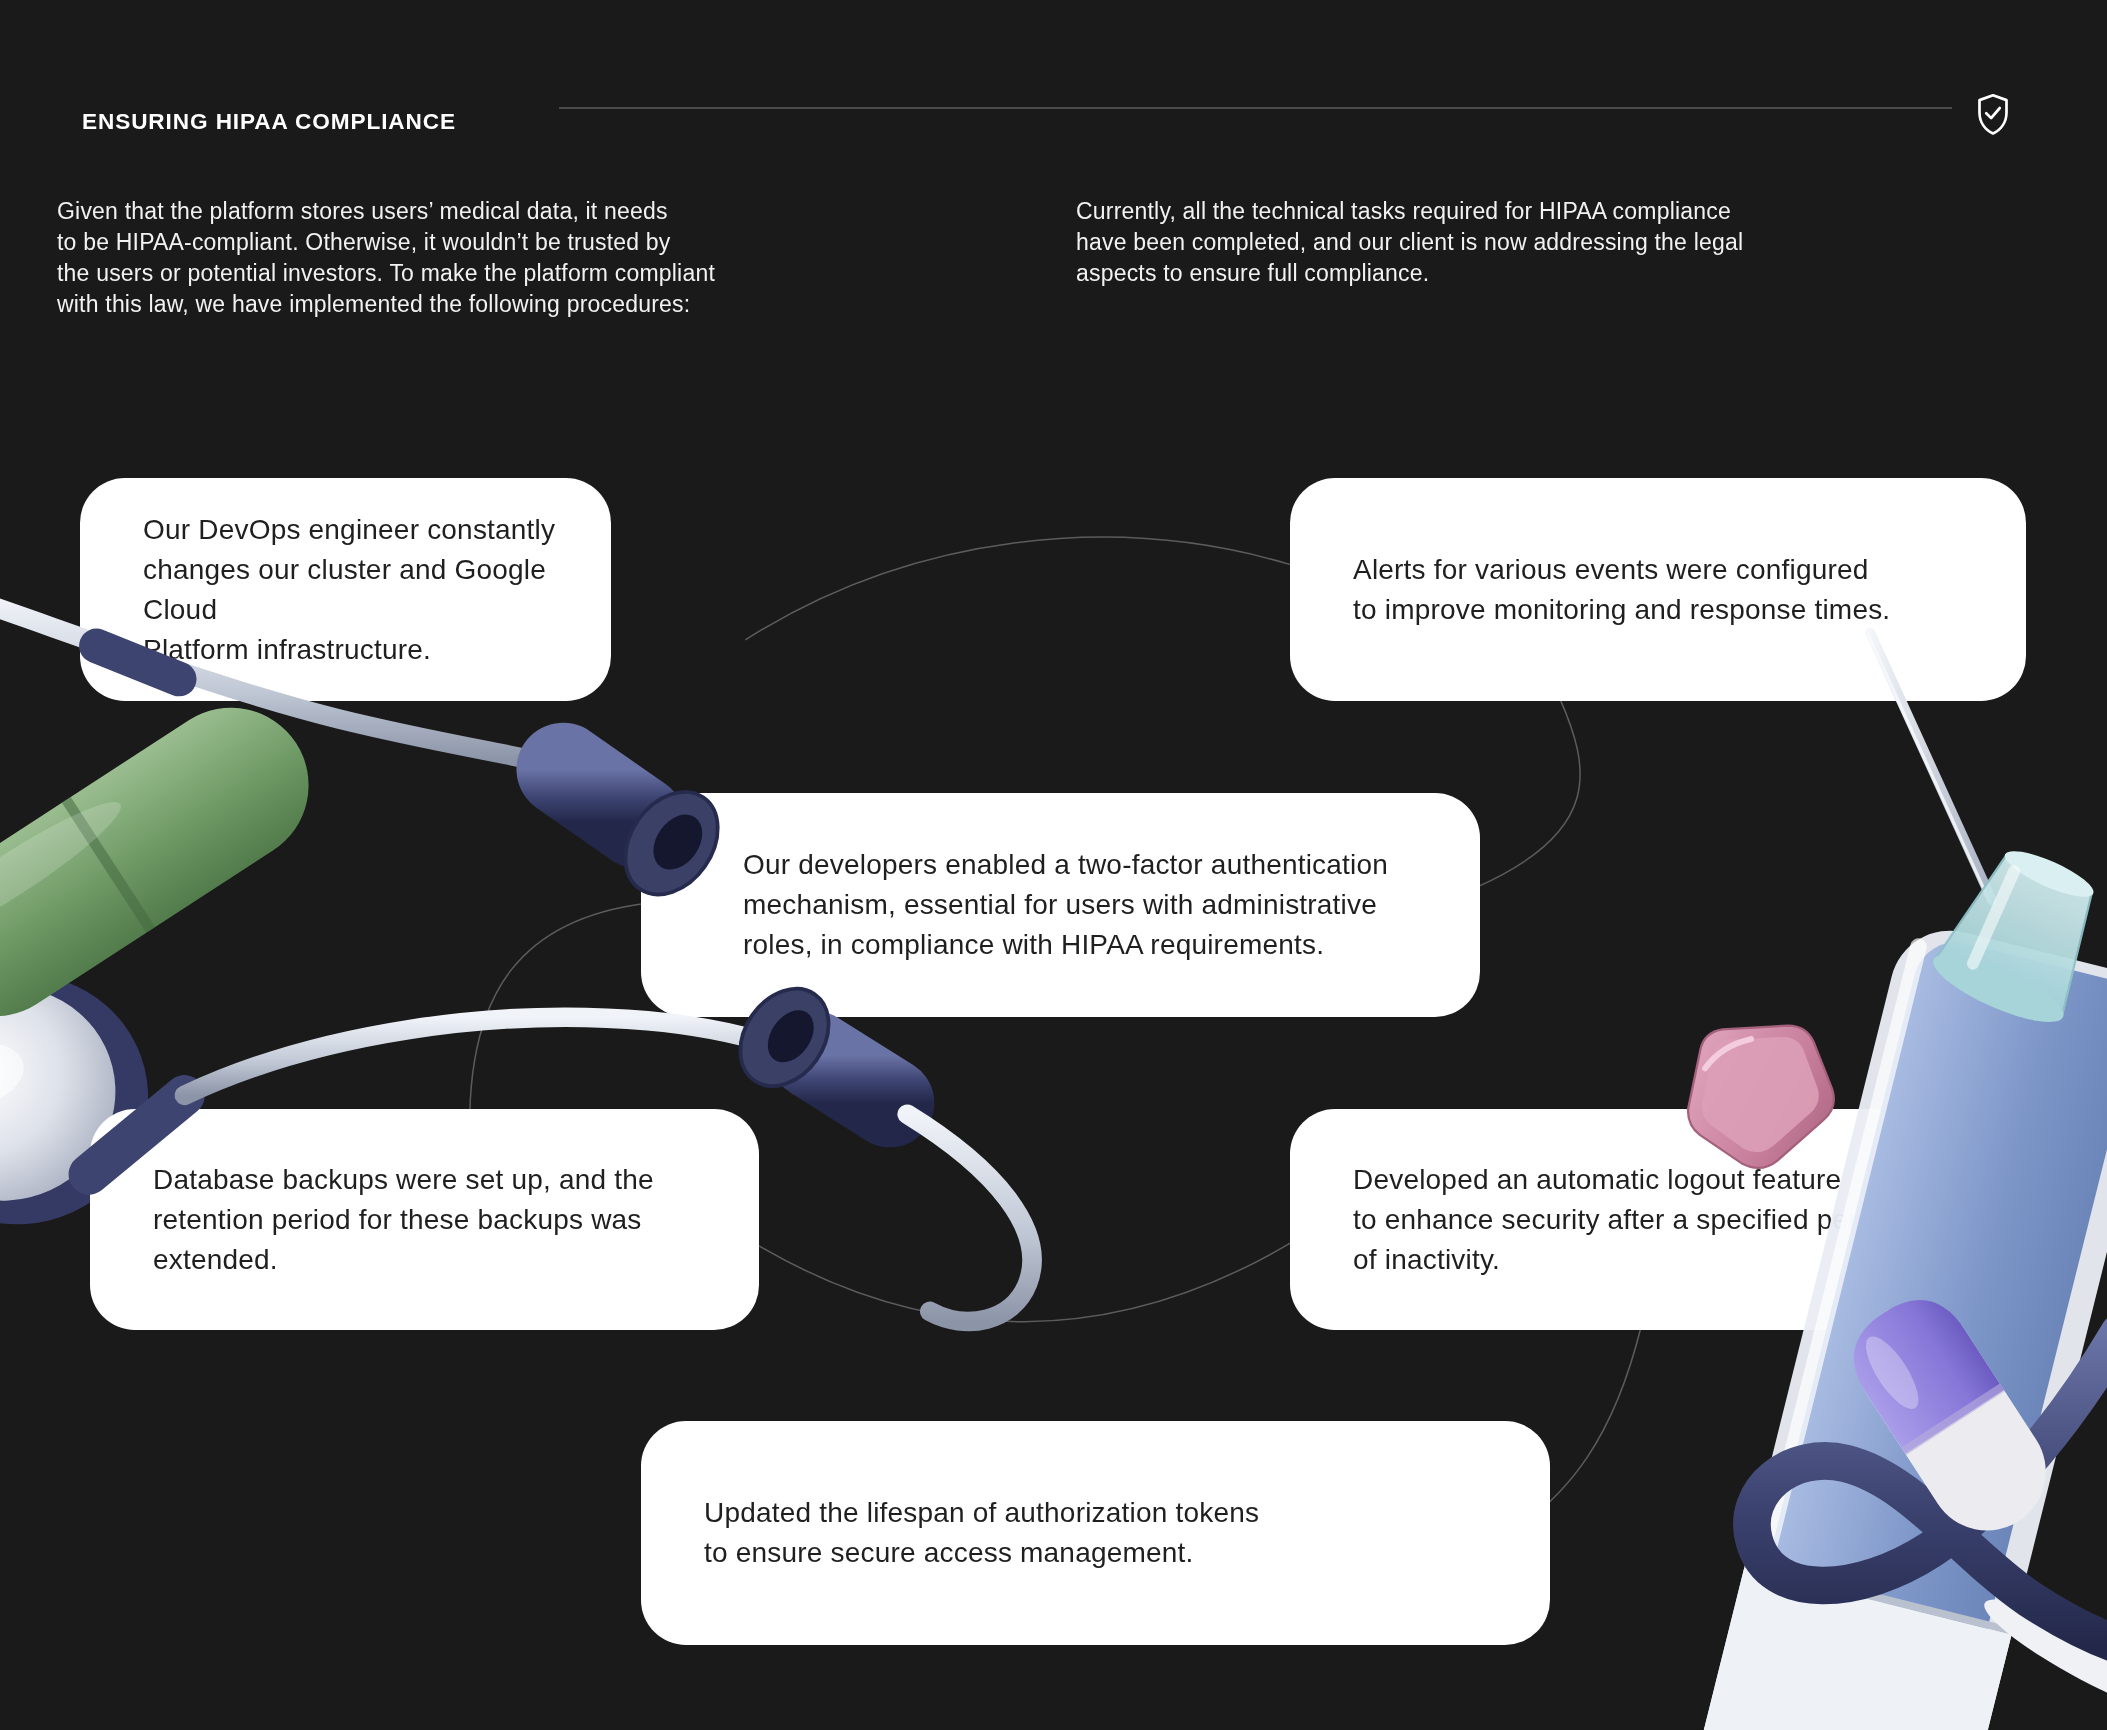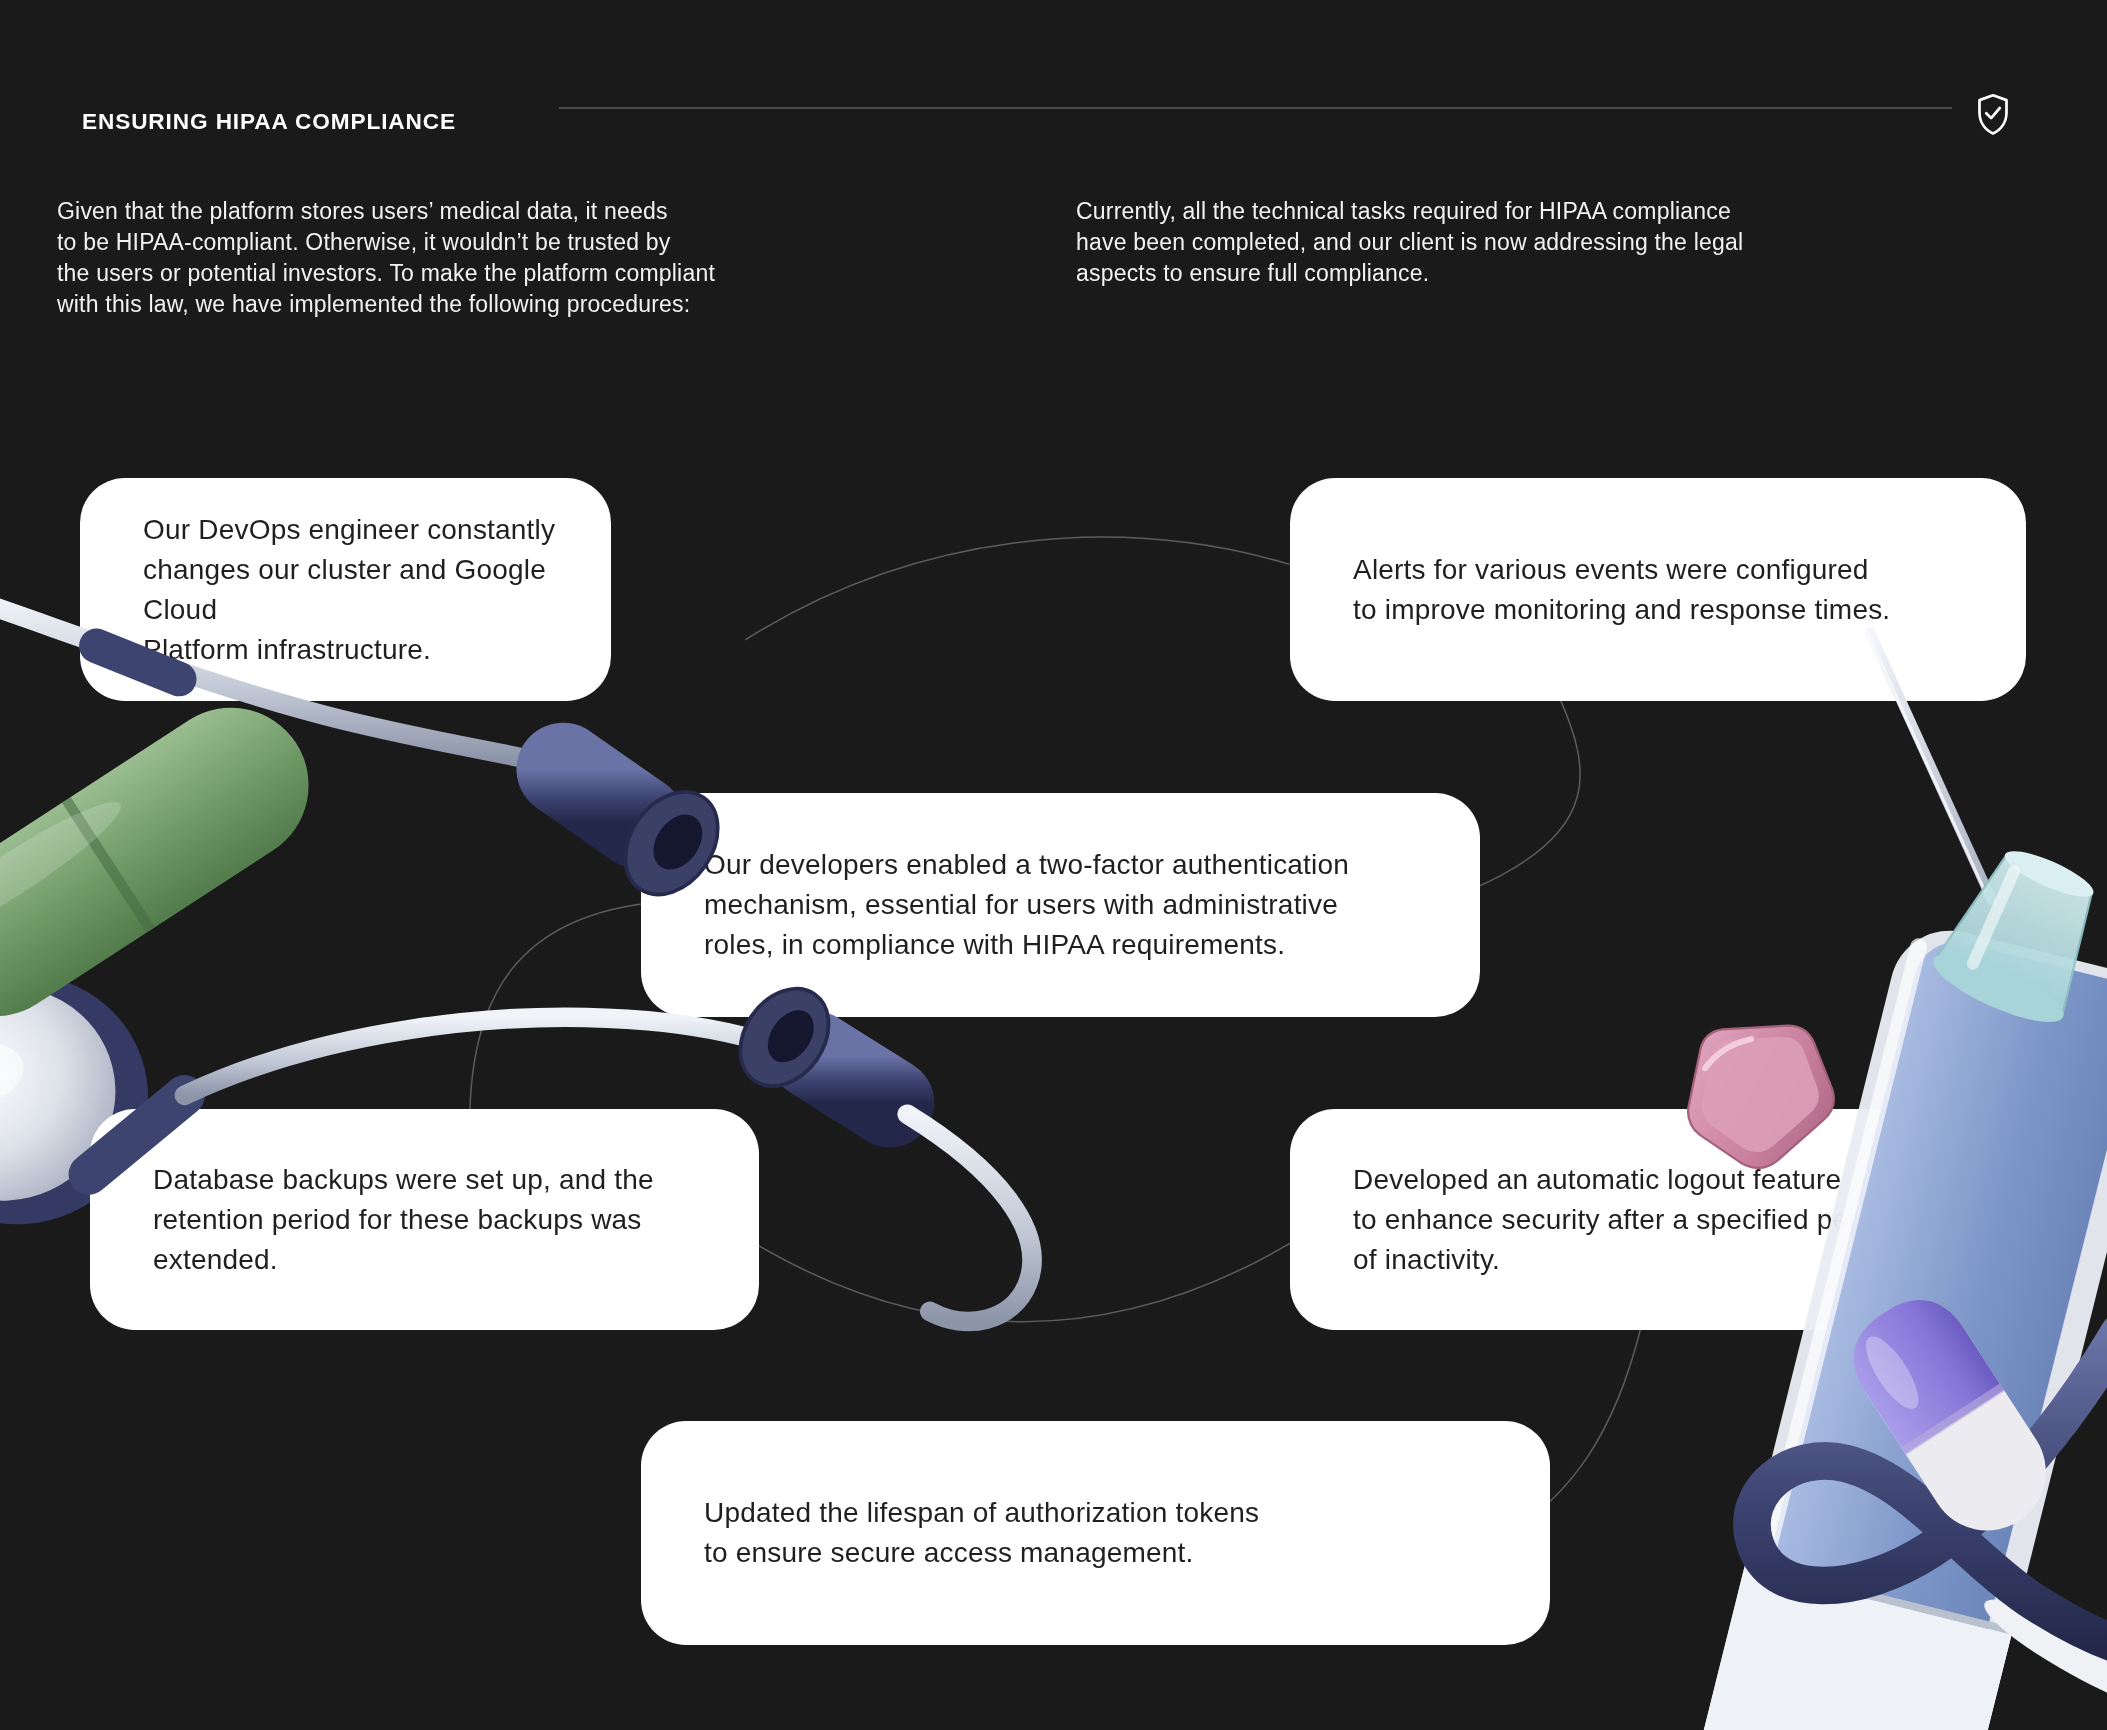--- a/index.html
+++ b/index.html
@@ -33,21 +33,21 @@
 
   .card{
     position:absolute;background:#ffffff;border-radius:45px;
     display:flex;align-items:center;box-sizing:border-box;
     padding:0 53px 0 63px;
     color:#1f1f1f;font-size:28px;line-height:40px;letter-spacing:0.2px;
     white-space:pre-line;
   }
   #card-0{left:80px;top:478px;width:531px;height:223px;}
   #card-1{left:1290px;top:478px;width:736px;height:223px;}
-  #card-2{left:641px;top:793px;width:839px;height:224px;}
+  #card-2{left:641px;top:793px;width:839px;height:224px;justify-content:center;}
   #card-3{left:90px;top:1109px;width:669px;height:221px;}
   #card-4{left:1290px;top:1109px;width:727px;height:221px;}
   #card-5{left:641px;top:1421px;width:909px;height:224px;}
 </style>
 </head>
 <body>
 
 <svg id="connector-layer" class="layer" viewBox="0 0 2800 2298">
   <defs>
     <radialGradient id="chestg" cx="40%" cy="38%" r="70%">

